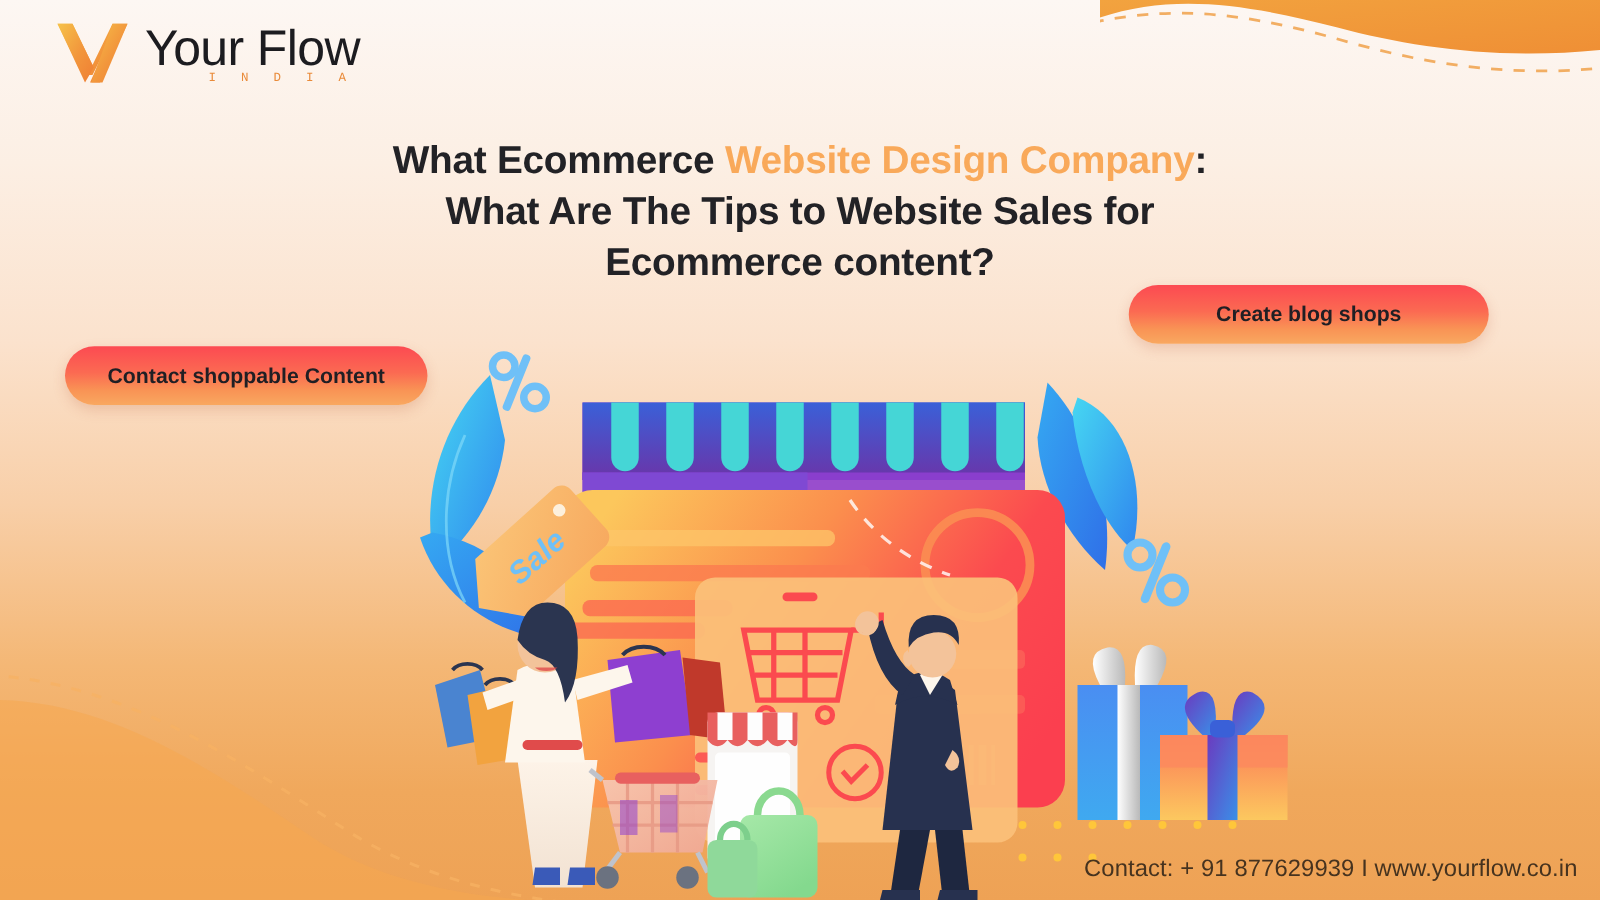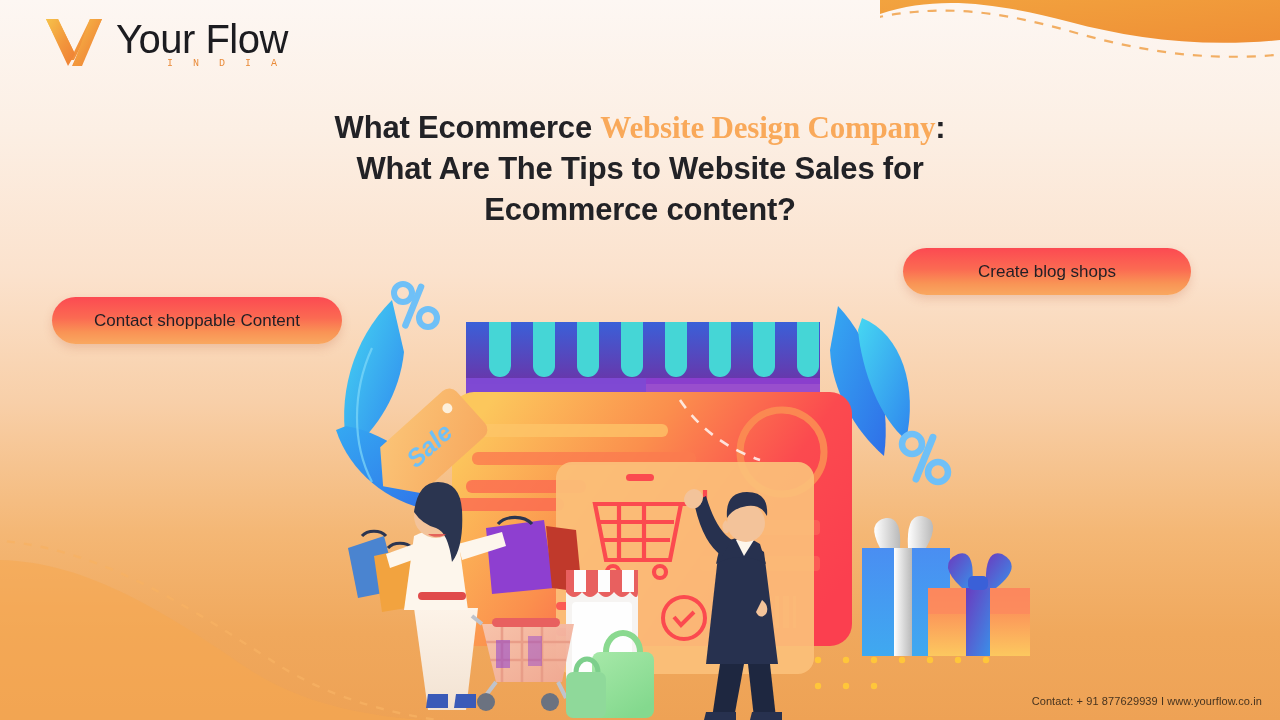--- a/index.html
+++ b/index.html
@@ -45,44 +45,43 @@
     text-align:right; margin-top:-2px; padding-right:4px;font-family:Liberation Mono, monospace;
   }
 
   
   #headline {
     position:absolute; top:108px; left:0; width:1280px;
     text-align:center;
     font-size:31px; font-weight:bold; color:#222226;
     line-height:1.32; letter-spacing:-0.2px;
   }
-  #headline .accent { color:#f9a95a;font-family:Liberation Serif, serif; }
+  #headline .accent { color:#f9a95a; }
 
   
   .pill {
     position:absolute;
     border-radius:26px;
     background:linear-gradient(180deg,#fc4a52 0%,#fb6a52 45%,#f99355 75%,#f9a860 100%);
     color:#201f24;
-    font-size:17px; font-weight:normal;
+    font-size:17px; font-weight:bold;
     display:flex; align-items:center; justify-content:center;
     box-shadow:0 4px 10px rgba(190,90,60,.22);
     white-space:nowrap;
-    margin-top:20px;
   }
   #pill-left  { left:52px;  top:277px; width:290px; height:47px; }
   #pill-right { left:903px; top:228px; width:288px; height:47px; }
 
   
   #scene { position:absolute; left:0; top:0; width:1280px; height:720px; }
 
   
   #contact {
     position:absolute; right:18px; bottom:13px;
-    font-size:11px; color:#46331f;
+    font-size:19px; color:#46331f;
     letter-spacing:.1px; white-space:nowrap;
   }
 </style>
 </head>
 <body>
 
 <div id="banner">
 
   <svg id="corner-tr" class="corner-svg" width="400" height="130" viewBox="0 0 400 130">
     <defs>

